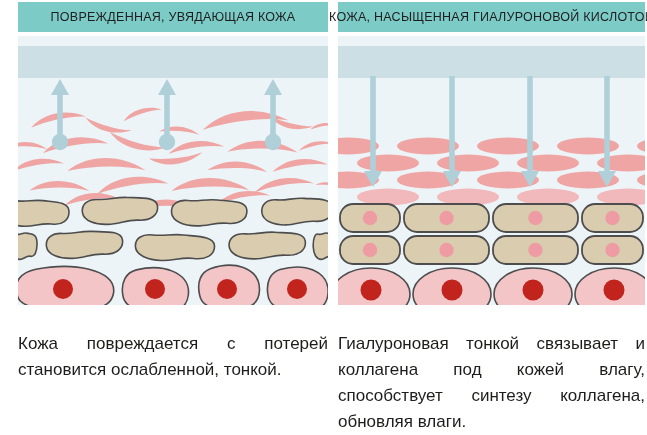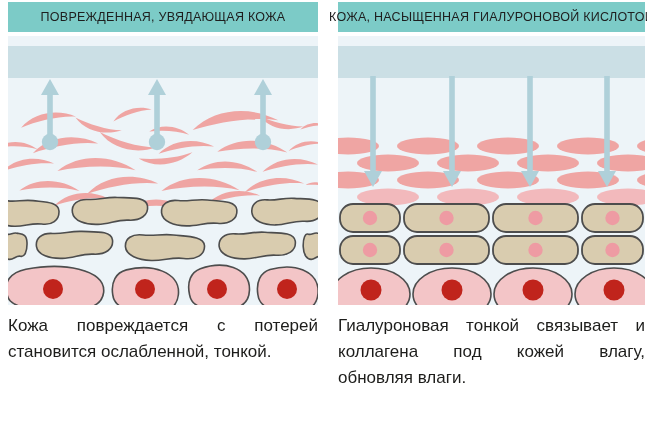--- a/index.html
+++ b/index.html
@@ -3,34 +3,34 @@
 <meta charset="utf-8">
 <style>
   html,body{margin:0;padding:0;}
   body{
     width:647px;height:435px;background:#ffffff;
     font-family:"Liberation Sans","DejaVu Sans",sans-serif;
     overflow:hidden;
   }
   .page{position:relative;width:647px;height:435px;background:#ffffff;}
   .panel{position:absolute;top:2px;}
-  .panel.left{left:8px;width:310px;}
+  .panel.left{left:18px;width:310px;}
   .panel.right{left:338px;width:307px;}
   .hdr{
     height:30px;background:var(--header-bg,#7CCBC7);color:var(--header-text,#1E1E1E);
     display:flex;align-items:center;justify-content:center;
     font-size:12.5px;letter-spacing:.25px;text-align:center;white-space:nowrap;
   }
   .illus{
     margin-top:4px;height:269px;background:var(--illustration-bg,#EDF4F8);
     overflow:hidden;position:relative;
   }
   .illus svg{display:block;}
   .desc{
-    margin-top:8px;font-size:17px;line-height:26px;
+    margin-top:26px;font-size:17px;line-height:26px;
     color:var(--body-text,#1D1D1B);
   }
   .desc .jl{text-align:justify;text-align-last:justify;}
   .desc .ll{text-align:left;}
 </style>
 </head>
 <body>
 
 <div class="page">
 
@@ -183,17 +183,18 @@
             <ellipse cx="195" cy="258" rx="39" ry="26" fill="#F3C5C7" stroke="#4D4D4D" stroke-width="1.6"></ellipse>
             <circle cx="195" cy="254" r="10.5" fill="#C0241C"></circle>
             <ellipse cx="276" cy="258" rx="39" ry="26" fill="#F3C5C7" stroke="#4D4D4D" stroke-width="1.6"></ellipse>
             <circle cx="276" cy="254" r="10.5" fill="#C0241C"></circle>
           </g>
         </svg>
     </div>
     <div class="desc">
       <div class="jl">Гиалуроновая тонкой связывает и</div>
       <div class="jl">коллагена под кожей влагу,</div>
+      <div class="jl">способствует синтезу коллагена,</div>
       <div class="ll">обновляя влаги.</div>
     </div>
   </section>
 
 </div>
 
 </body></html>

